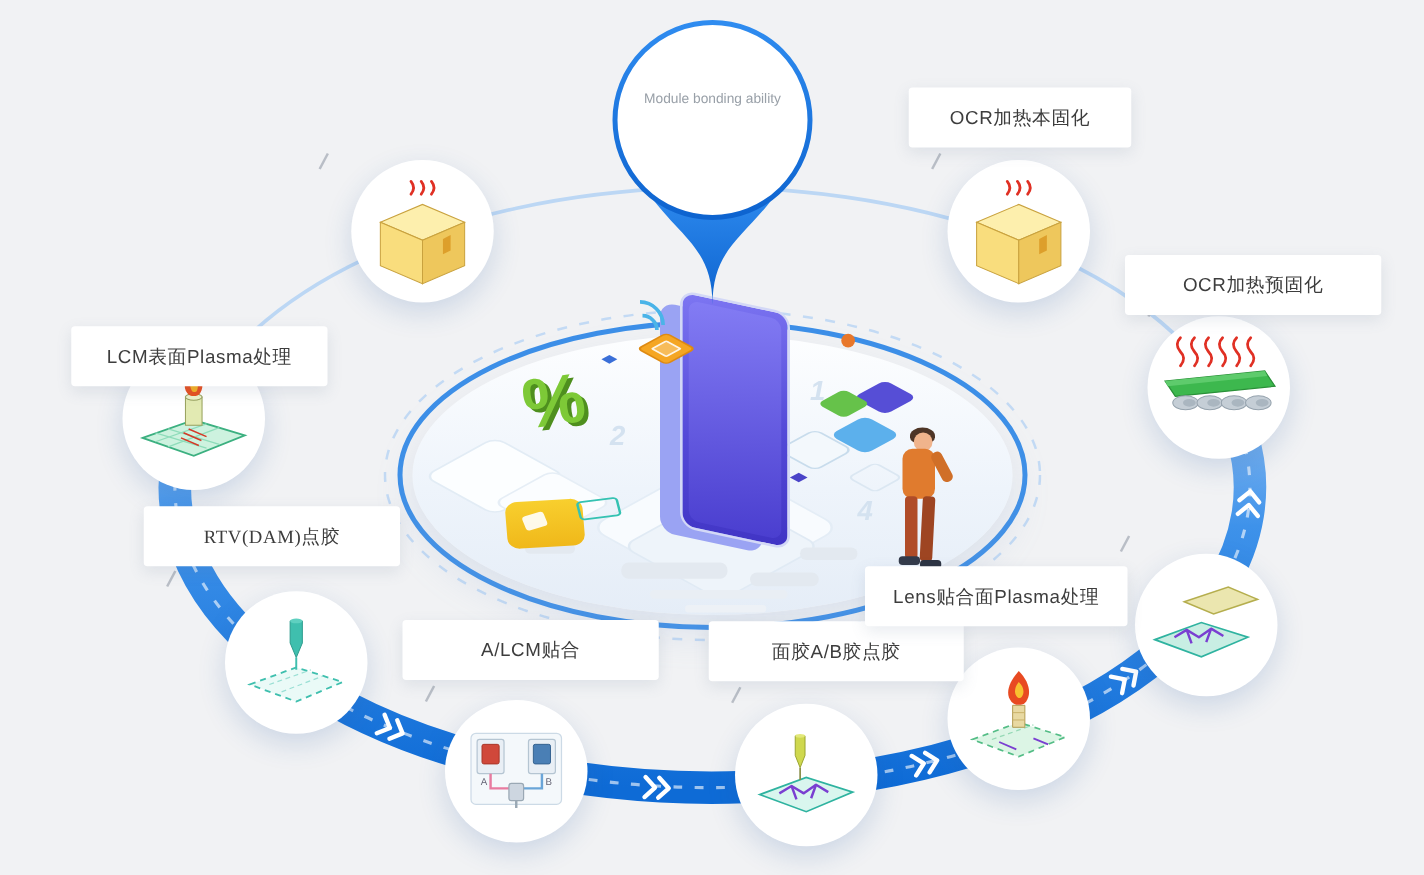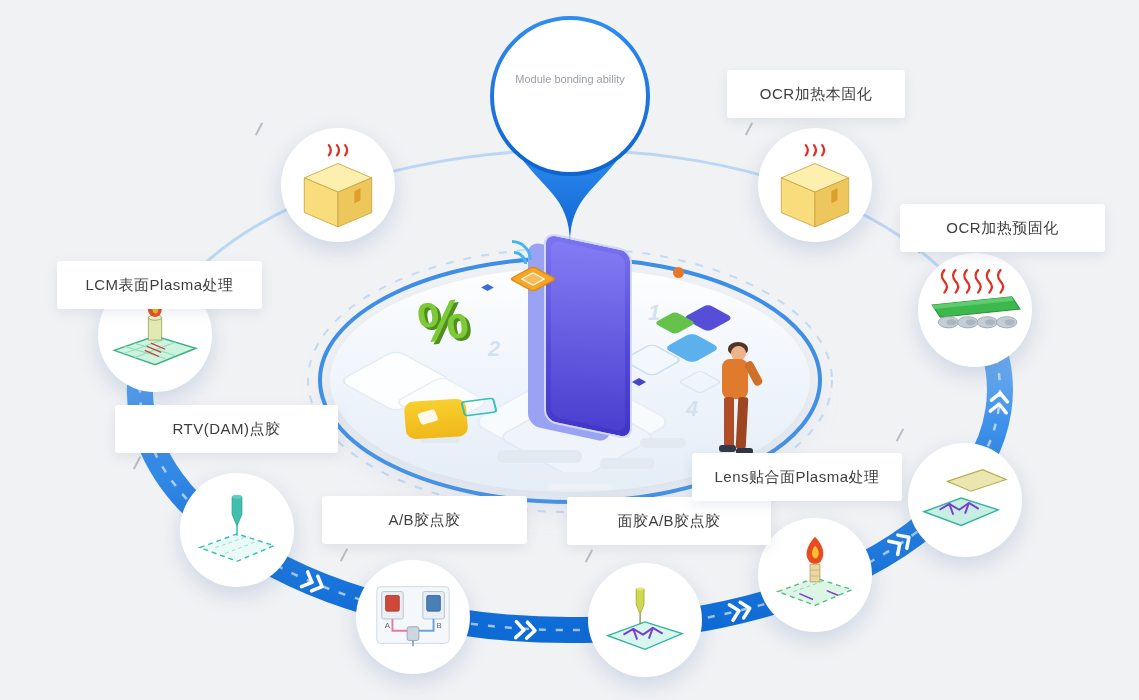--- a/index.html
+++ b/index.html
@@ -21,21 +21,21 @@
   .pin-svg{position:absolute;left:0;top:0;z-index:50;pointer-events:none;}
   .pin-text{position:absolute;left:495px;top:72px;width:150px;text-align:center;z-index:51;}
   .pin-title{font-size:19px;font-weight:bold;color:#2f2f2f;letter-spacing:1px;margin-bottom:7px;}
   .pin-sub{font-size:11px;color:#99a0a8;line-height:1.35;}
   
   .ic-0{left:281px;top:128px;} .ic-1{left:98px;top:278px;}  .ic-2{left:180px;top:473px;}
   .ic-3{left:356px;top:560px;} .ic-4{left:588px;top:563px;} .ic-5{left:758px;top:518px;}
   .ic-6{left:908px;top:443px;} .ic-7{left:918px;top:253px;} .ic-8{left:758px;top:128px;}
   
   .lb-0{left:237px;top:70px;width:204px;}  .lb-1{left:57px;top:213px;width:205px;margin-top:48px;}
-  .lb-2{left:115px;top:405px;width:223px;} .lb-3{left:322px;top:496px;width:205px;}
+  .lb-2{left:115px;top:405px;width:205px;font-family:Liberation Serif, serif;} .lb-3{left:322px;top:496px;width:205px;}
   .lb-4{left:567px;top:497px;width:204px;} .lb-5{left:692px;top:453px;width:210px;}
   .lb-6{left:878px;top:376px;width:204px;} .lb-7{left:900px;top:188px;width:205px;margin-top:16px;}
   .lb-8{left:727px;top:70px;width:178px;}
   
   .phone-back{position:absolute;left:528px;top:250px;width:82px;height:184px;border-radius:12px;
               background:#9aa3f3;transform:skewY(12deg);z-index:13;}
   .phone{position:absolute;left:544px;top:241px;width:84px;height:186px;border-radius:12px;
          background:linear-gradient(165deg,#7d76f2 0%,#544ad8 55%,#4034c4 100%);
          transform:skewY(12deg);border:2px solid #d3d8f6;z-index:14;}
   .phone-screen{position:absolute;left:5px;top:5px;right:5px;bottom:5px;border-radius:8px;
@@ -275,21 +275,21 @@
         <path class="heat" d="M53 17 q4 -5 0 -10"></path>
       <polygon points="13,39 46,25 79,39 46,53" fill="#fdefad" stroke="#c9a23e" stroke-width="0.8"></polygon>
       <polygon points="13,39 46,53 46,87 13,73" fill="#f9dd7d" stroke="#c9a23e" stroke-width="0.8"></polygon>
       <polygon points="46,53 79,39 79,73 46,87" fill="#eec75c" stroke="#c9a23e" stroke-width="0.8"></polygon>
       <polygon points="62,52 68,49 68,61 62,64" fill="#dd9f2b"></polygon>
     </svg>
   </div>
 
   <div class="label-box lb-1">LCM表面Plasma处理</div>
   <div class="label-box lb-2">RTV(DAM)点胶</div>
-  <div class="label-box lb-3">A/B胶点胶</div>
+  <div class="label-box lb-3">A/LCM贴合</div>
   <div class="label-box lb-4">面胶A/B胶点胶</div>
   <div class="label-box lb-5">Lens贴合面Plasma处理</div>
   <div class="label-box lb-7">OCR加热预固化</div>
   <div class="label-box lb-8">OCR加热本固化</div>
 
   <svg class="pin-svg" width="1139" height="700" viewBox="0 0 1139 700">
     <defs>
       <linearGradient id="pinGrad" x1="0" y1="0" x2="0" y2="1">
         <stop offset="0" stop-color="#2f8cf0"></stop>
           <stop offset="1" stop-color="#0d63cf"></stop>

